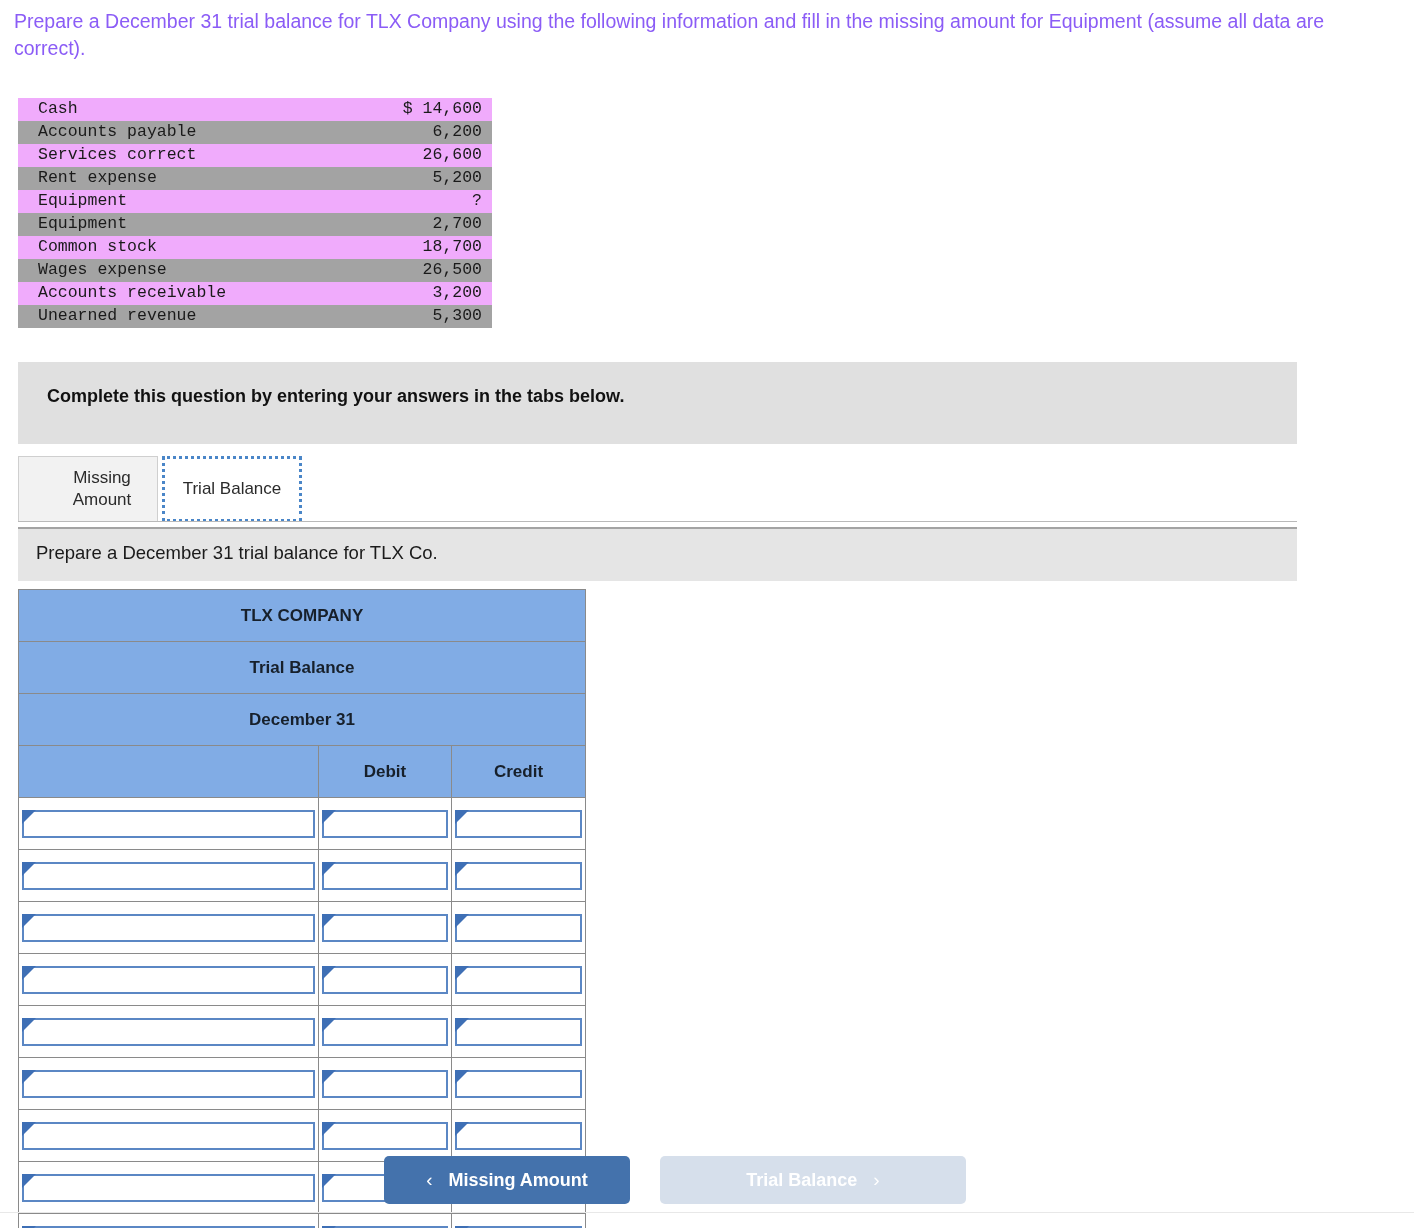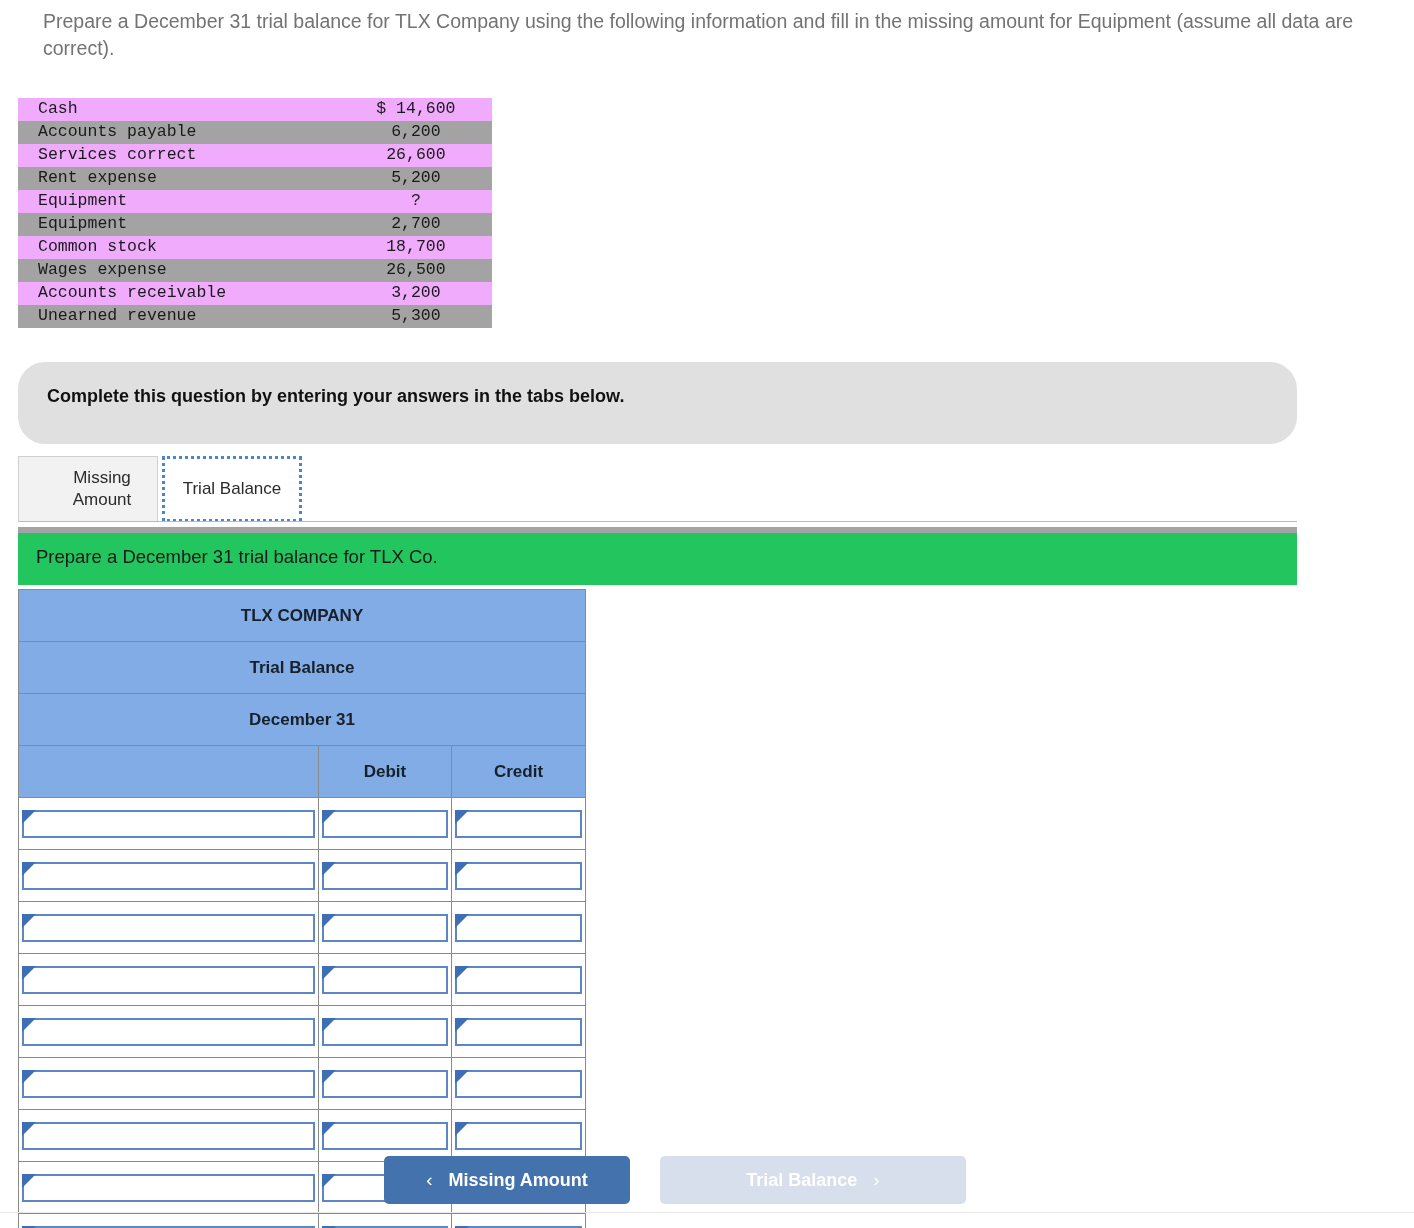--- a/index.html
+++ b/index.html
@@ -17,53 +17,51 @@
   }
 
   
   .prompt {
     position: absolute;
     left: 14px;
     top: 8px;
     width: 1370px;
     font-size: 19.5px;
     line-height: 27px;
-    color: #737373;
-    margin-left: 29px;
+    color: #8b5cf6;
   }
 
   
   .given-list {
     position: absolute;
     left: 18px;
     top: 98px;
     width: 474px;
     border-collapse: collapse;
     font-family: "Liberation Mono", "DejaVu Sans Mono", monospace;
     font-size: 16.5px;
   }
   .given-list tr.odd td { background: #f0abfc; }
   .given-list tr.even td { background: #a3a3a3; }
   .given-list td {
     padding: 2px 0 3px 0;
     line-height: 18px;
     white-space: pre;
   }
   .given-list td.acct { padding-left: 20px; text-align: left; }
-  .given-list td.amt  { padding-right: 10px; text-align: center; }
+  .given-list td.amt  { padding-right: 10px; text-align: right; }
 
   
   .grey-banner {
     position: absolute;
     left: 18px;
     top: 362px;
     width: 1279px;
     height: 82px;
     background: #e0e0e0;
-    border-radius: 27px;
   }
   .grey-banner .txt {
     position: absolute;
     left: 29px;
     top: 24px;
     font-size: 18px;
     font-weight: bold;
     color: #111111;
   }
 
@@ -112,22 +110,22 @@
     background: #b9b9b9;
   }
 
   
   .blue-banner {
     position: absolute;
     left: 18px;
     top: 527px;
     width: 1279px;
     height: 52px;
-    background: #22c55e;
-    border-top: 6px solid #a3a3a3;
+    background: #e5e5e5;
+    border-top: 2px solid #a3a3a3;
   }
   .blue-banner .txt {
     position: absolute;
     left: 18px;
     top: 13px;
     font-size: 18.5px;
     color: #1b1b1b;
   }
 
   

